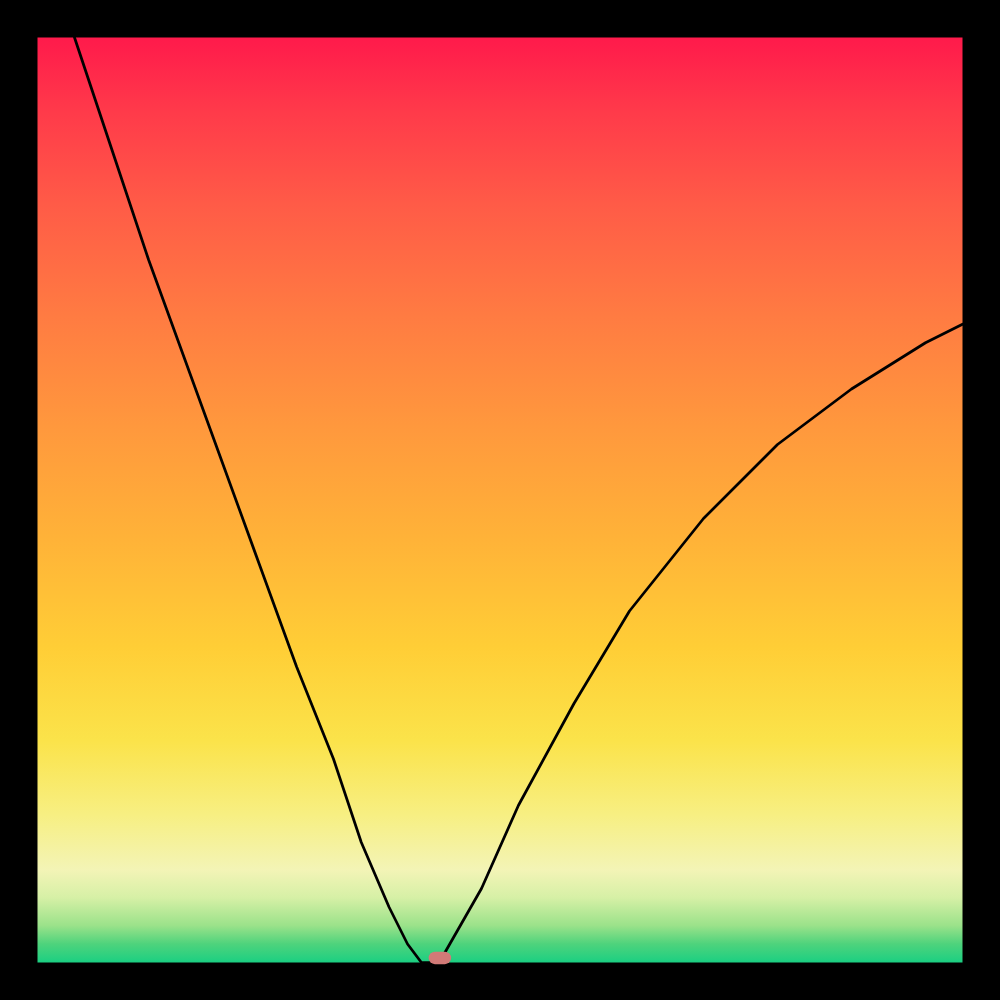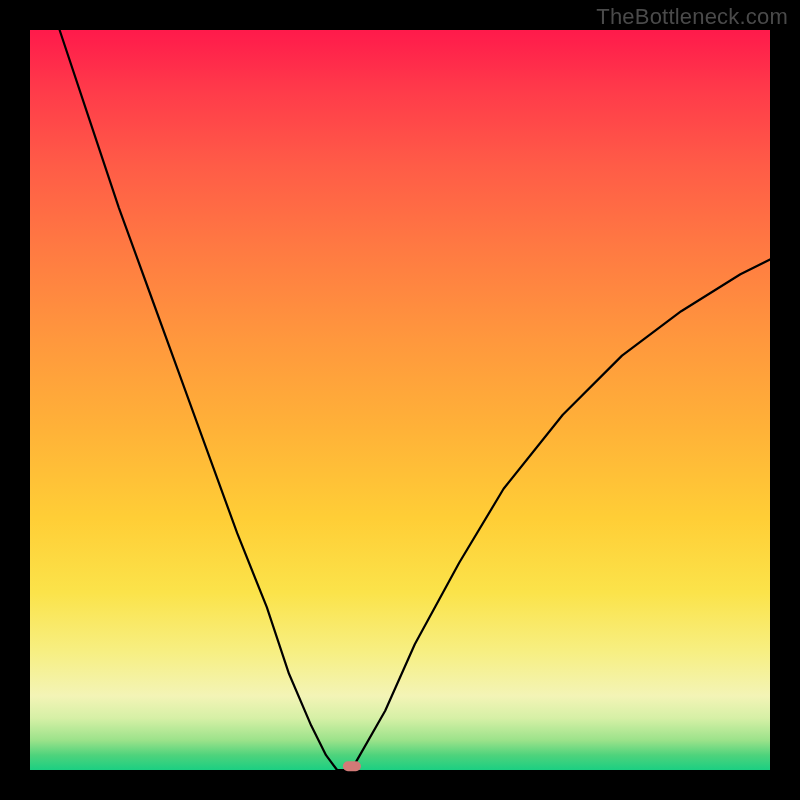--- a/index.html
+++ b/index.html
@@ -76,21 +76,20 @@
     stroke-linecap: round;
   }
   .marker {
     fill: #d27a77;
   }
 </style>
 </head>
 <body>
 
 <div class="outer">
-  <div class="watermark">TheBottleneck.com</div>
 
   <div class="plot-frame">
     <div class="gradient"></div>
 
     <svg class="curve" viewBox="0 0 740 740" preserveAspectRatio="none">
       <path d="M29.6 0.0 L59.2 88.8 L88.8 177.6 L118.4 259.0 L148.0 340.4 L177.6 421.8 L207.2 503.2 L236.8 577.2 L259.0 643.8 L281.2 695.6 L296.0 725.2 L307.1 740.0 L318.2 740.0 L325.6 732.6 L355.2 680.8 L384.8 614.2 L429.2 532.8 L473.6 458.8 L532.8 384.8 L592.0 325.6 L651.2 281.2 L710.4 244.2 L740.0 229.4"></path>
       <rect class="marker" x="312.9" y="731.3" width="18" height="10" rx="5" ry="5"></rect>
     </svg>
   </div>
 </div>

